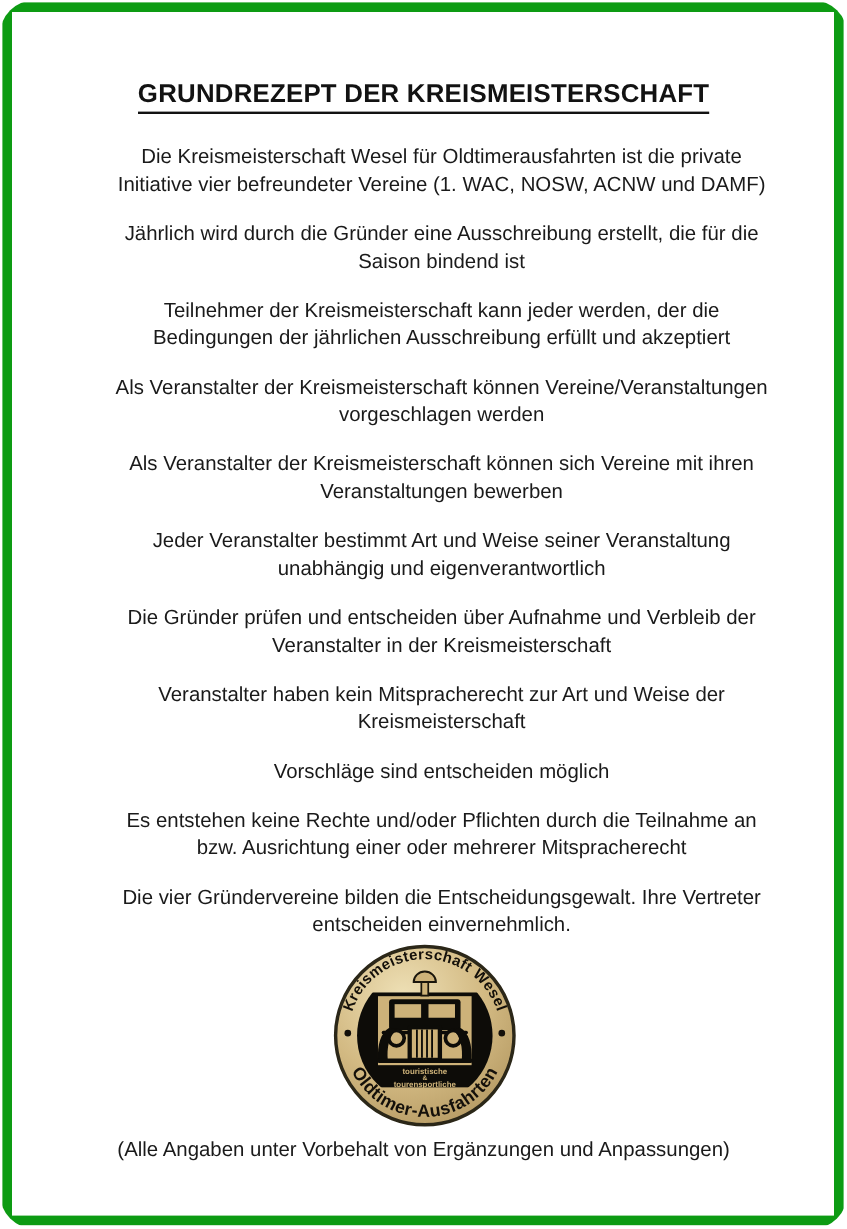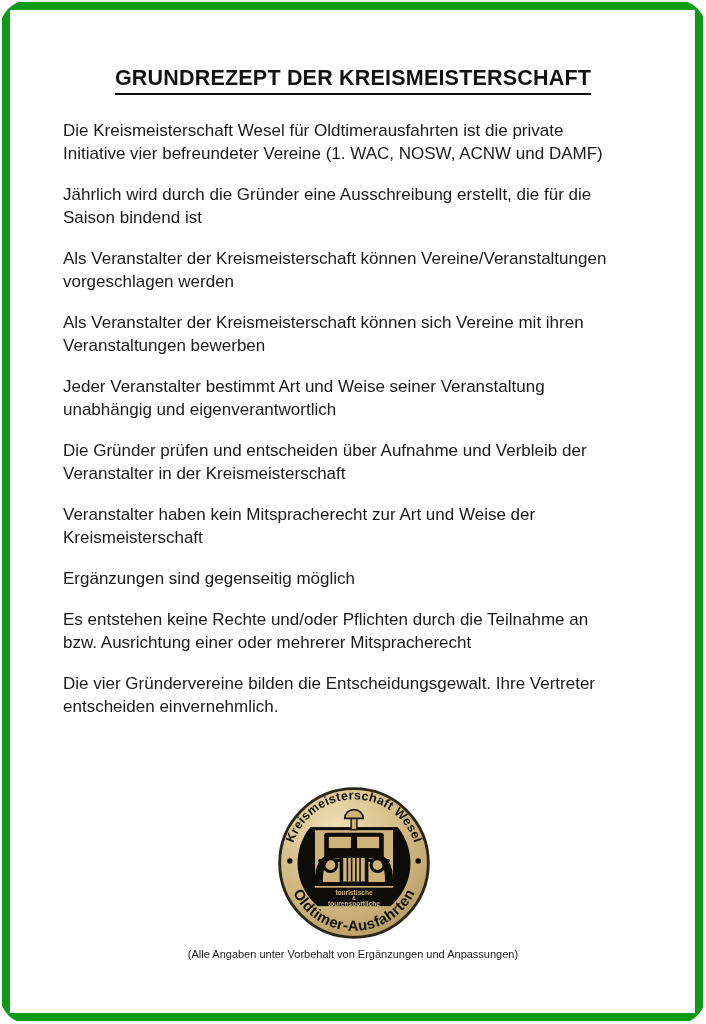--- a/index.html
+++ b/index.html
@@ -29,69 +29,72 @@
     font-weight:bold;
     color:#121212;
     letter-spacing:0.2px;
     border-bottom:2.5px solid #121212;
     padding-bottom:2px;
   }
   .paragraphs {
     position:absolute;
     left:63px; top:119px;
     width:610px;
+    text-align:center;
   }
   .paragraphs p {
     margin:0 0 18px 0;
     font-size:17px;
     line-height:23px;
     color:#1a1a1a;
     white-space:pre-line;
   }
   .badge-wrap {
     position:absolute;
     left:277px; top:786px;
     width:154px; height:154px;
   }
   .footer {
     position:absolute;
     left:0; right:0; top:948px;
     margin:0;
     text-align:center;
-    font-size:11px;
+    font-size:17px;
     color:#1a1a1a;
   }
   .badge-arc-text { font-family:"Liberation Sans", sans-serif; font-weight:bold; fill:#14100a; }
   .badge-band-text { font-family:"Liberation Sans", sans-serif; font-weight:bold; fill:#cdb279; }
 </style>
 </head>
 <body>
 
 <div class="page">
 
   <div class="frame"></div>
 
   <h1 class="title"><span>GRUNDREZEPT DER KREISMEISTERSCHAFT</span></h1>
 
   <div class="paragraphs">
     <p>Die Kreismeisterschaft Wesel für Oldtimerausfahrten ist die private
 Initiative vier befreundeter Vereine (1. WAC, NOSW, ACNW und DAMF)</p>
     <p>Jährlich wird durch die Gründer eine Ausschreibung erstellt, die für die
 Saison bindend ist</p>
+    <p>Teilnehmer der Kreismeisterschaft kann jeder werden, der die
+Bedingungen der jährlichen Ausschreibung erfüllt und akzeptiert</p>
     <p>Als Veranstalter der Kreismeisterschaft können Vereine/Veranstaltungen
 vorgeschlagen werden</p>
     <p>Als Veranstalter der Kreismeisterschaft können sich Vereine mit ihren
 Veranstaltungen bewerben</p>
     <p>Jeder Veranstalter bestimmt Art und Weise seiner Veranstaltung
 unabhängig und eigenverantwortlich</p>
     <p>Die Gründer prüfen und entscheiden über Aufnahme und Verbleib der
 Veranstalter in der Kreismeisterschaft</p>
     <p>Veranstalter haben kein Mitspracherecht zur Art und Weise der
 Kreismeisterschaft</p>
-    <p>Ergänzungen sind gegenseitig möglich</p>
+    <p>Vorschläge sind entscheiden möglich</p>
     <p>Es entstehen keine Rechte und/oder Pflichten durch die Teilnahme an
 bzw. Ausrichtung einer oder mehrerer Mitspracherecht</p>
     <p>Die vier Gründervereine bilden die Entscheidungsgewalt. Ihre Vertreter
 entscheiden einvernehmlich.</p>
   </div>
 
   <div class="badge-wrap">
     <svg viewBox="0 0 150 150" width="154" height="154">
       <defs>
         <radialGradient id="goldGrad" cx="38%" cy="28%" r="90%">

